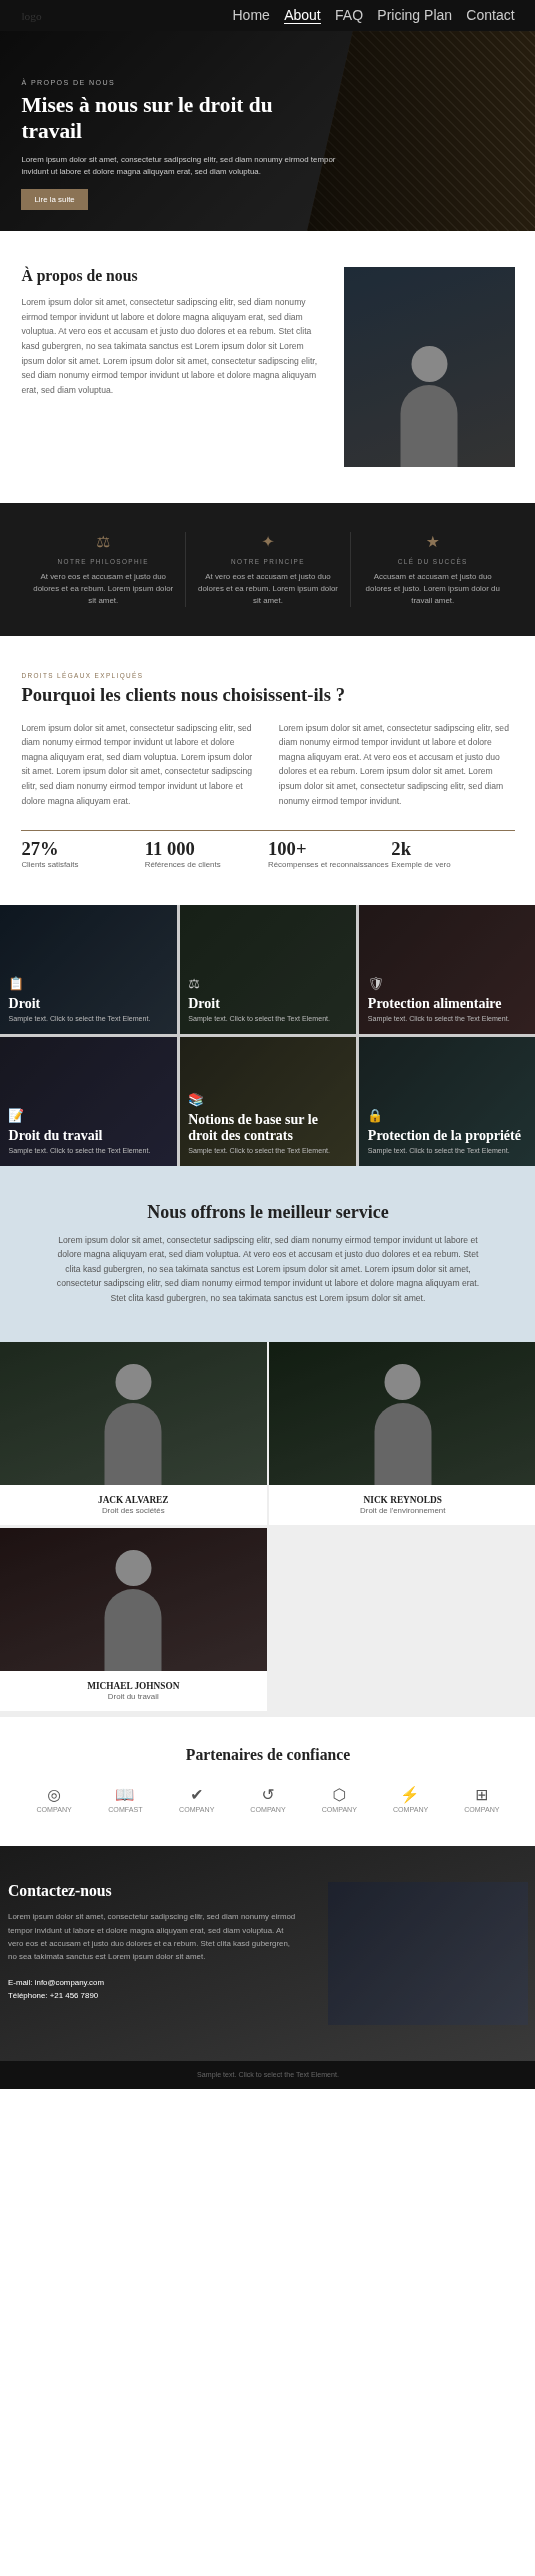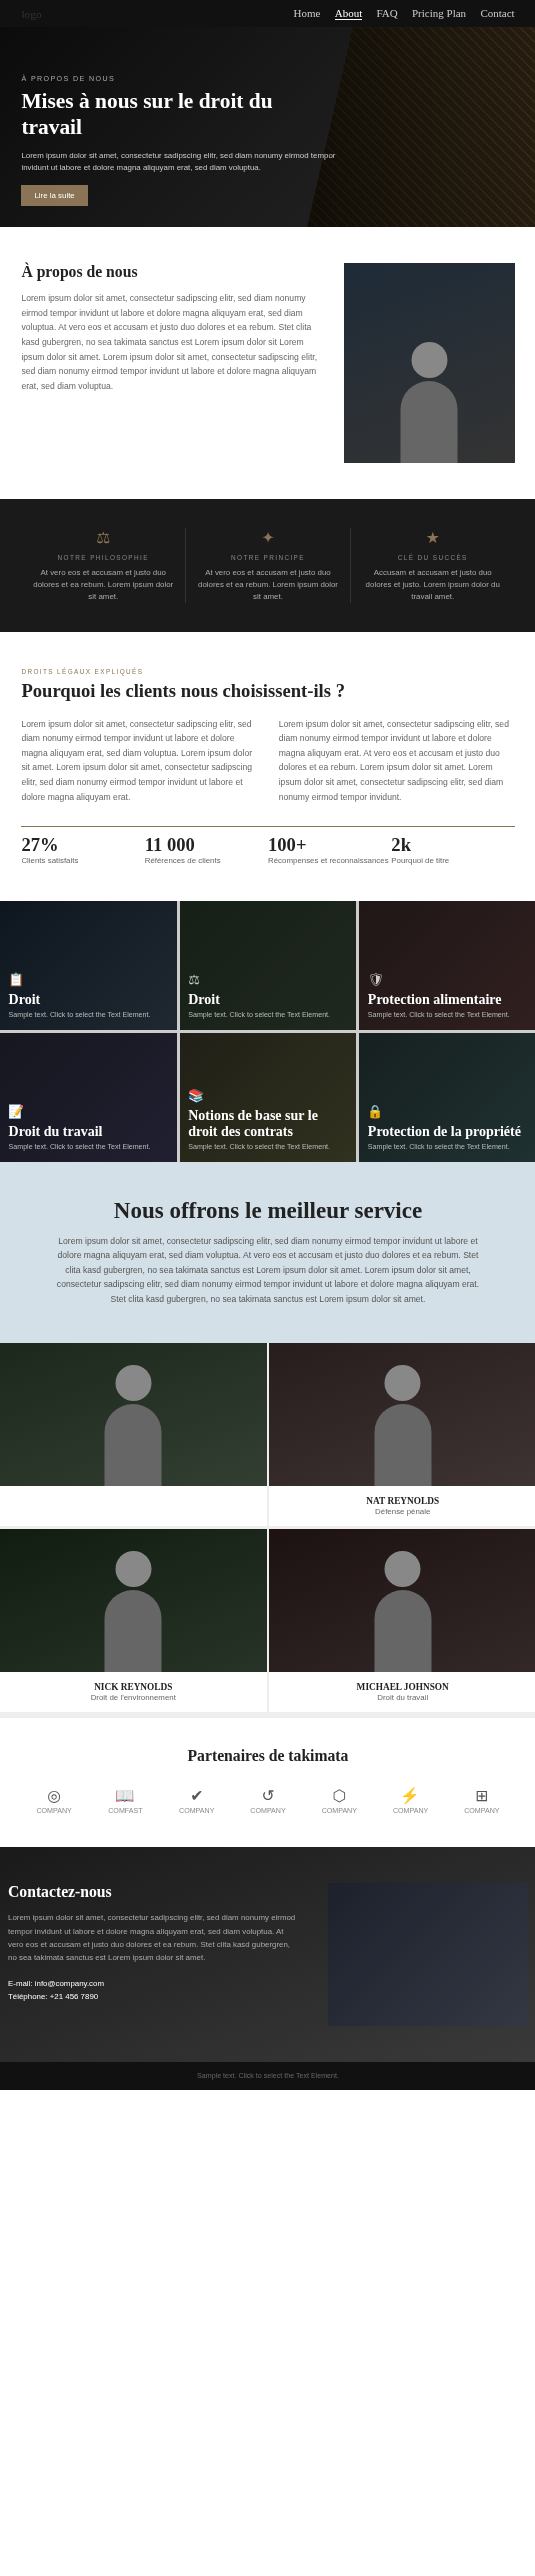--- a/index.html
+++ b/index.html
@@ -4,21 +4,21 @@
   <style>
     * { margin: 0; padding: 0; box-sizing: border-box; }
     body { font-family: 'Georgia', serif; color: #333; width: 536px; overflow-x: hidden; }
 
     
     nav {
       display: flex; align-items: center; justify-content: space-between;
       padding: 7.1px 21.4px; background: #111; position: relative; z-index: 10;
     }
     .nav-links { display: flex; gap: 14.3px; }
-    .nav-links a { color: #ccc; text-decoration: none; font-size: 11px; font-family: Liberation Serif, serif; }
+    .nav-links a { color: #ccc; text-decoration: none; font-size: 14px; font-family: Liberation Sans, sans-serif; }
     .nav-links a.active { color: #fff; border-bottom: 0.7px solid #fff; }
 
     
     .hero {
       position: relative; height: 200px; overflow: hidden;
       background: linear-gradient(135deg, #1a1a1a 0%, #3a3a3a 50%, #555 100%);
       display: flex; align-items: flex-end;
     }
     .hero-overlay { position: absolute; inset: 0; background: rgba(0,0,0,0.55); }
     .hero-content { position: relative; z-index: 2; padding: 21.4px; color: #fff; max-width: 357px; }
@@ -94,21 +94,21 @@
     .service-bg.bg5 { background: linear-gradient(135deg, #3a3a2a, #5a5a3a); }
     .service-bg.bg6 { background: linear-gradient(135deg, #2a3a3a, #3a5a5a); }
     .service-overlay { position: absolute; inset: 0; background: rgba(0,0,0,0.45); }
     .service-content { position: relative; z-index: 2; padding: 8.6px; color: #fff; }
     .service-icon { font-size: 13px; margin-bottom: 4.3px; color: #ccc; }
     .service-title { font-size: 14px; font-weight: bold; margin-bottom: 2.9px; }
     .service-text { font-size: 7.1px; color: #bbb; font-family: Arial, sans-serif; line-height: 1.4; }
 
     
     .best-service { background: #d4e0e8; padding: 36px 21.4px; text-align: center; }
-    .best-service h2 { font-size: 23px; font-weight: bold; margin-bottom: 10px; color: #222; }
+    .best-service h2 { font-size: 18px; font-weight: bold; margin-bottom: 10px; color: #222; }
     .best-service p { font-size: 8.6px; color: #555; line-height: 1.7; max-width: 429px; margin: 0 auto; font-family: Arial, sans-serif; }
 
     
     .team-section { padding: 0; background: #fff; }
     .team-grid {
       display: grid;
       grid-template-columns: 1fr 1fr;
       grid-template-rows: auto auto auto auto;
       gap: 2.9px;
       background: #eee;
@@ -258,21 +258,21 @@
     <div class="stat-item">
       <div class="stat-number">11 000</div>
       <div class="stat-label">Références de clients</div>
     </div>
     <div class="stat-item">
       <div class="stat-number">100+</div>
       <div class="stat-label">Récompenses et reconnaissances</div>
     </div>
     <div class="stat-item">
       <div class="stat-number">2k</div>
-      <div class="stat-label">Pourquoi de titre</div>
+      <div class="stat-label">Exemple de vero</div>
     </div>
   </div>
 </section>
 
 <section class="services-grid">
   <div class="service-card">
     <div class="service-bg bg1"></div>
     <div class="service-overlay"></div>
     <div class="service-content">
       <div class="service-icon">📋</div>
@@ -337,35 +337,26 @@
 
 
     <div class="team-card">
       <div class="team-img img-jack">
         <div class="dark-overlay"></div>
         <div class="figure-wrap">
           <div class="figure-head"></div>
           <div class="figure-body"></div>
         </div>
       </div>
-    </div>
-
-    <div class="team-card">
-      <div class="team-img img-nat">
-        <div class="dark-overlay"></div>
-        <div class="figure-wrap">
-          <div class="figure-head"></div>
-          <div class="figure-body"></div>
-        </div>
-      </div>
       <div class="team-info">
-        <div class="team-name">NAT REYNOLDS</div>
-        <div class="team-role">Défense pénale</div>
-      </div>
-    </div>
+        <div class="team-name">JACK ALVAREZ</div>
+        <div class="team-role">Droit des sociétés</div>
+      </div>
+    </div>
+
 
 
     <div class="team-card">
       <div class="team-img img-nick">
         <div class="dark-overlay"></div>
         <div class="figure-wrap">
           <div class="figure-head"></div>
           <div class="figure-body"></div>
         </div>
       </div>
@@ -386,21 +377,21 @@
       <div class="team-info">
         <div class="team-name">MICHAEL JOHNSON</div>
         <div class="team-role">Droit du travail</div>
       </div>
     </div>
 
   </div>
 </section>
 
 <section class="partners-section">
-  <h2>Partenaires de takimata</h2>
+  <h2>Partenaires de confiance</h2>
   <div class="partners-logos">
     <div class="partner-logo">
       <span class="partner-icon">◎</span>
       <span>COMPANY</span>
     </div>
     <div class="partner-logo">
       <span class="partner-icon">📖</span>
       <span>COMFAST</span>
     </div>
     <div class="partner-logo">

